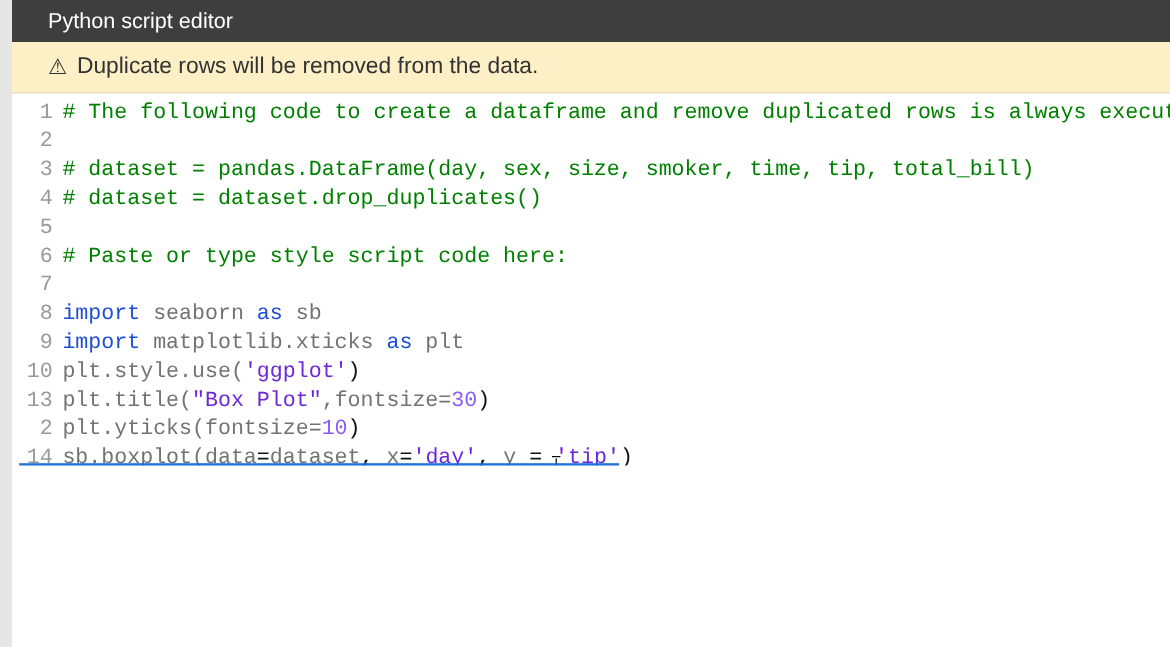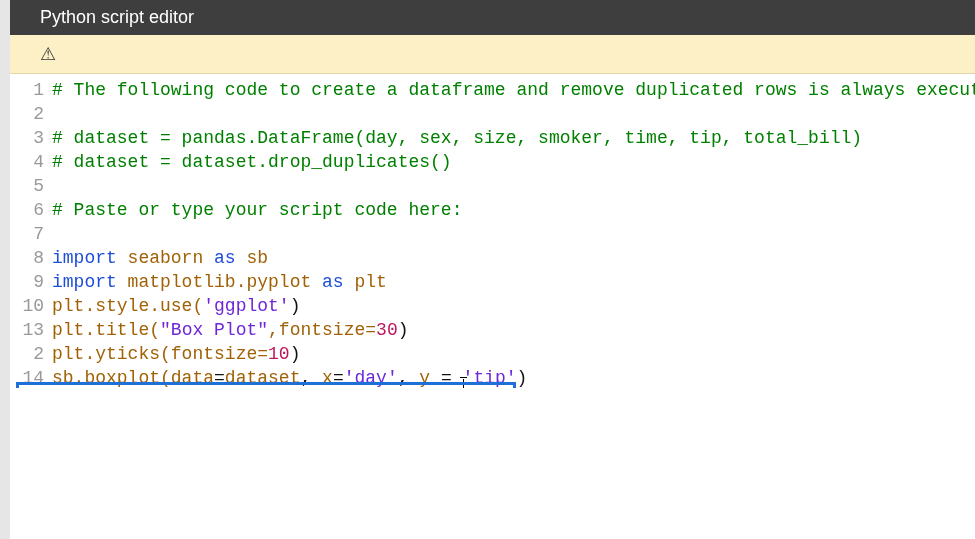--- a/index.html
+++ b/index.html
@@ -69,24 +69,24 @@
       padding-right: 8px;
       color: #999999;
       user-select: none;
       flex-shrink: 0;
     }
     .code {
       flex: 1;
     }
     .tok-comment { color: #008000; }
     .tok-keyword { color: #1d4ed8; }
-    .tok-ident   { color: #a16207; }
+    .tok-ident   { color: #737373; }
     .tok-punct   { color: #111111; }
     .tok-string  { color: #6d28d9; }
-    .tok-number  { color: #be185d; }
+    .tok-number  { color: #8b5cf6; }
     .highlight-box {
       position: absolute;
       border: 3px solid #1f6fd8;
       pointer-events: none;
       z-index: 5;
     }
     .text-cursor {
       display: inline-block;
       position: relative;
     }
@@ -123,32 +123,33 @@
 
 <div class="left-gutter"></div>
 <div class="container">
 
   <div class="header">
     <span>Python script editor</span>
   </div>
 
   <div class="warning-bar">
     <span class="warn-icon">⚠</span>
+    <span>Duplicate rows will be removed from the data.</span>
   </div>
 
   <div class="editor" id="editor">
     <div class="highlight-box" id="hlbox" style="left: 6px; top: 308px; width: 500px; height: 26px;"></div>
   <div class="line"><div class="gutter">1</div><div class="code"><span class="tok-comment"># The following code to create a dataframe and remove duplicated rows is always executed </span></div></div>
       <div class="line"><div class="gutter">2</div><div class="code">&nbsp;</div></div>
       <div class="line"><div class="gutter">3</div><div class="code"><span class="tok-comment"># dataset = pandas.DataFrame(day, sex, size, smoker, time, tip, total_bill)</span></div></div>
       <div class="line"><div class="gutter">4</div><div class="code"><span class="tok-comment"># dataset = dataset.drop_duplicates()</span></div></div>
       <div class="line"><div class="gutter">5</div><div class="code">&nbsp;</div></div>
-      <div class="line"><div class="gutter">6</div><div class="code"><span class="tok-comment"># Paste or type your script code here:</span></div></div>
+      <div class="line"><div class="gutter">6</div><div class="code"><span class="tok-comment"># Paste or type style script code here:</span></div></div>
       <div class="line"><div class="gutter">7</div><div class="code">&nbsp;</div></div>
       <div class="line"><div class="gutter">8</div><div class="code"><span class="tok-keyword">import</span><span class="tok-ident"> seaborn </span><span class="tok-keyword">as</span><span class="tok-ident"> sb</span></div></div>
-      <div class="line"><div class="gutter">9</div><div class="code"><span class="tok-keyword">import</span><span class="tok-ident"> matplotlib.pyplot </span><span class="tok-keyword">as</span><span class="tok-ident"> plt</span></div></div>
+      <div class="line"><div class="gutter">9</div><div class="code"><span class="tok-keyword">import</span><span class="tok-ident"> matplotlib.xticks </span><span class="tok-keyword">as</span><span class="tok-ident"> plt</span></div></div>
       <div class="line"><div class="gutter">10</div><div class="code"><span class="tok-ident">plt.style.use(</span><span class="tok-string">'ggplot'</span><span class="tok-punct">)</span></div></div>
       <div class="line"><div class="gutter">13</div><div class="code"><span class="tok-ident">plt.title(</span><span class="tok-string">"Box Plot"</span><span class="tok-ident">,fontsize=</span><span class="tok-number">30</span><span class="tok-punct">)</span></div></div>
       <div class="line"><div class="gutter">2</div><div class="code"><span class="tok-ident">plt.yticks(fontsize=</span><span class="tok-number">10</span><span class="tok-punct">)</span></div></div>
       <div class="line"><div class="gutter">14</div><div class="code"><span class="tok-ident">sb.boxplot(data</span><span class="tok-punct">=</span><span class="tok-ident">dataset</span><span class="tok-punct">, </span><span class="tok-ident">x</span><span class="tok-punct">=</span><span class="tok-string">'day'</span><span class="tok-punct">, </span><span class="tok-ident">y</span><span class="tok-punct"> </span><span class="tok-punct">=</span><span class="tok-punct"> </span><span class="text-cursor"><span class="text-cursor-cap" style="position: absolute;"></span></span><span class="tok-string">'tip'</span><span class="tok-punct">)</span></div></div>
     </div>
 
 </div>
 
 </body></html>

